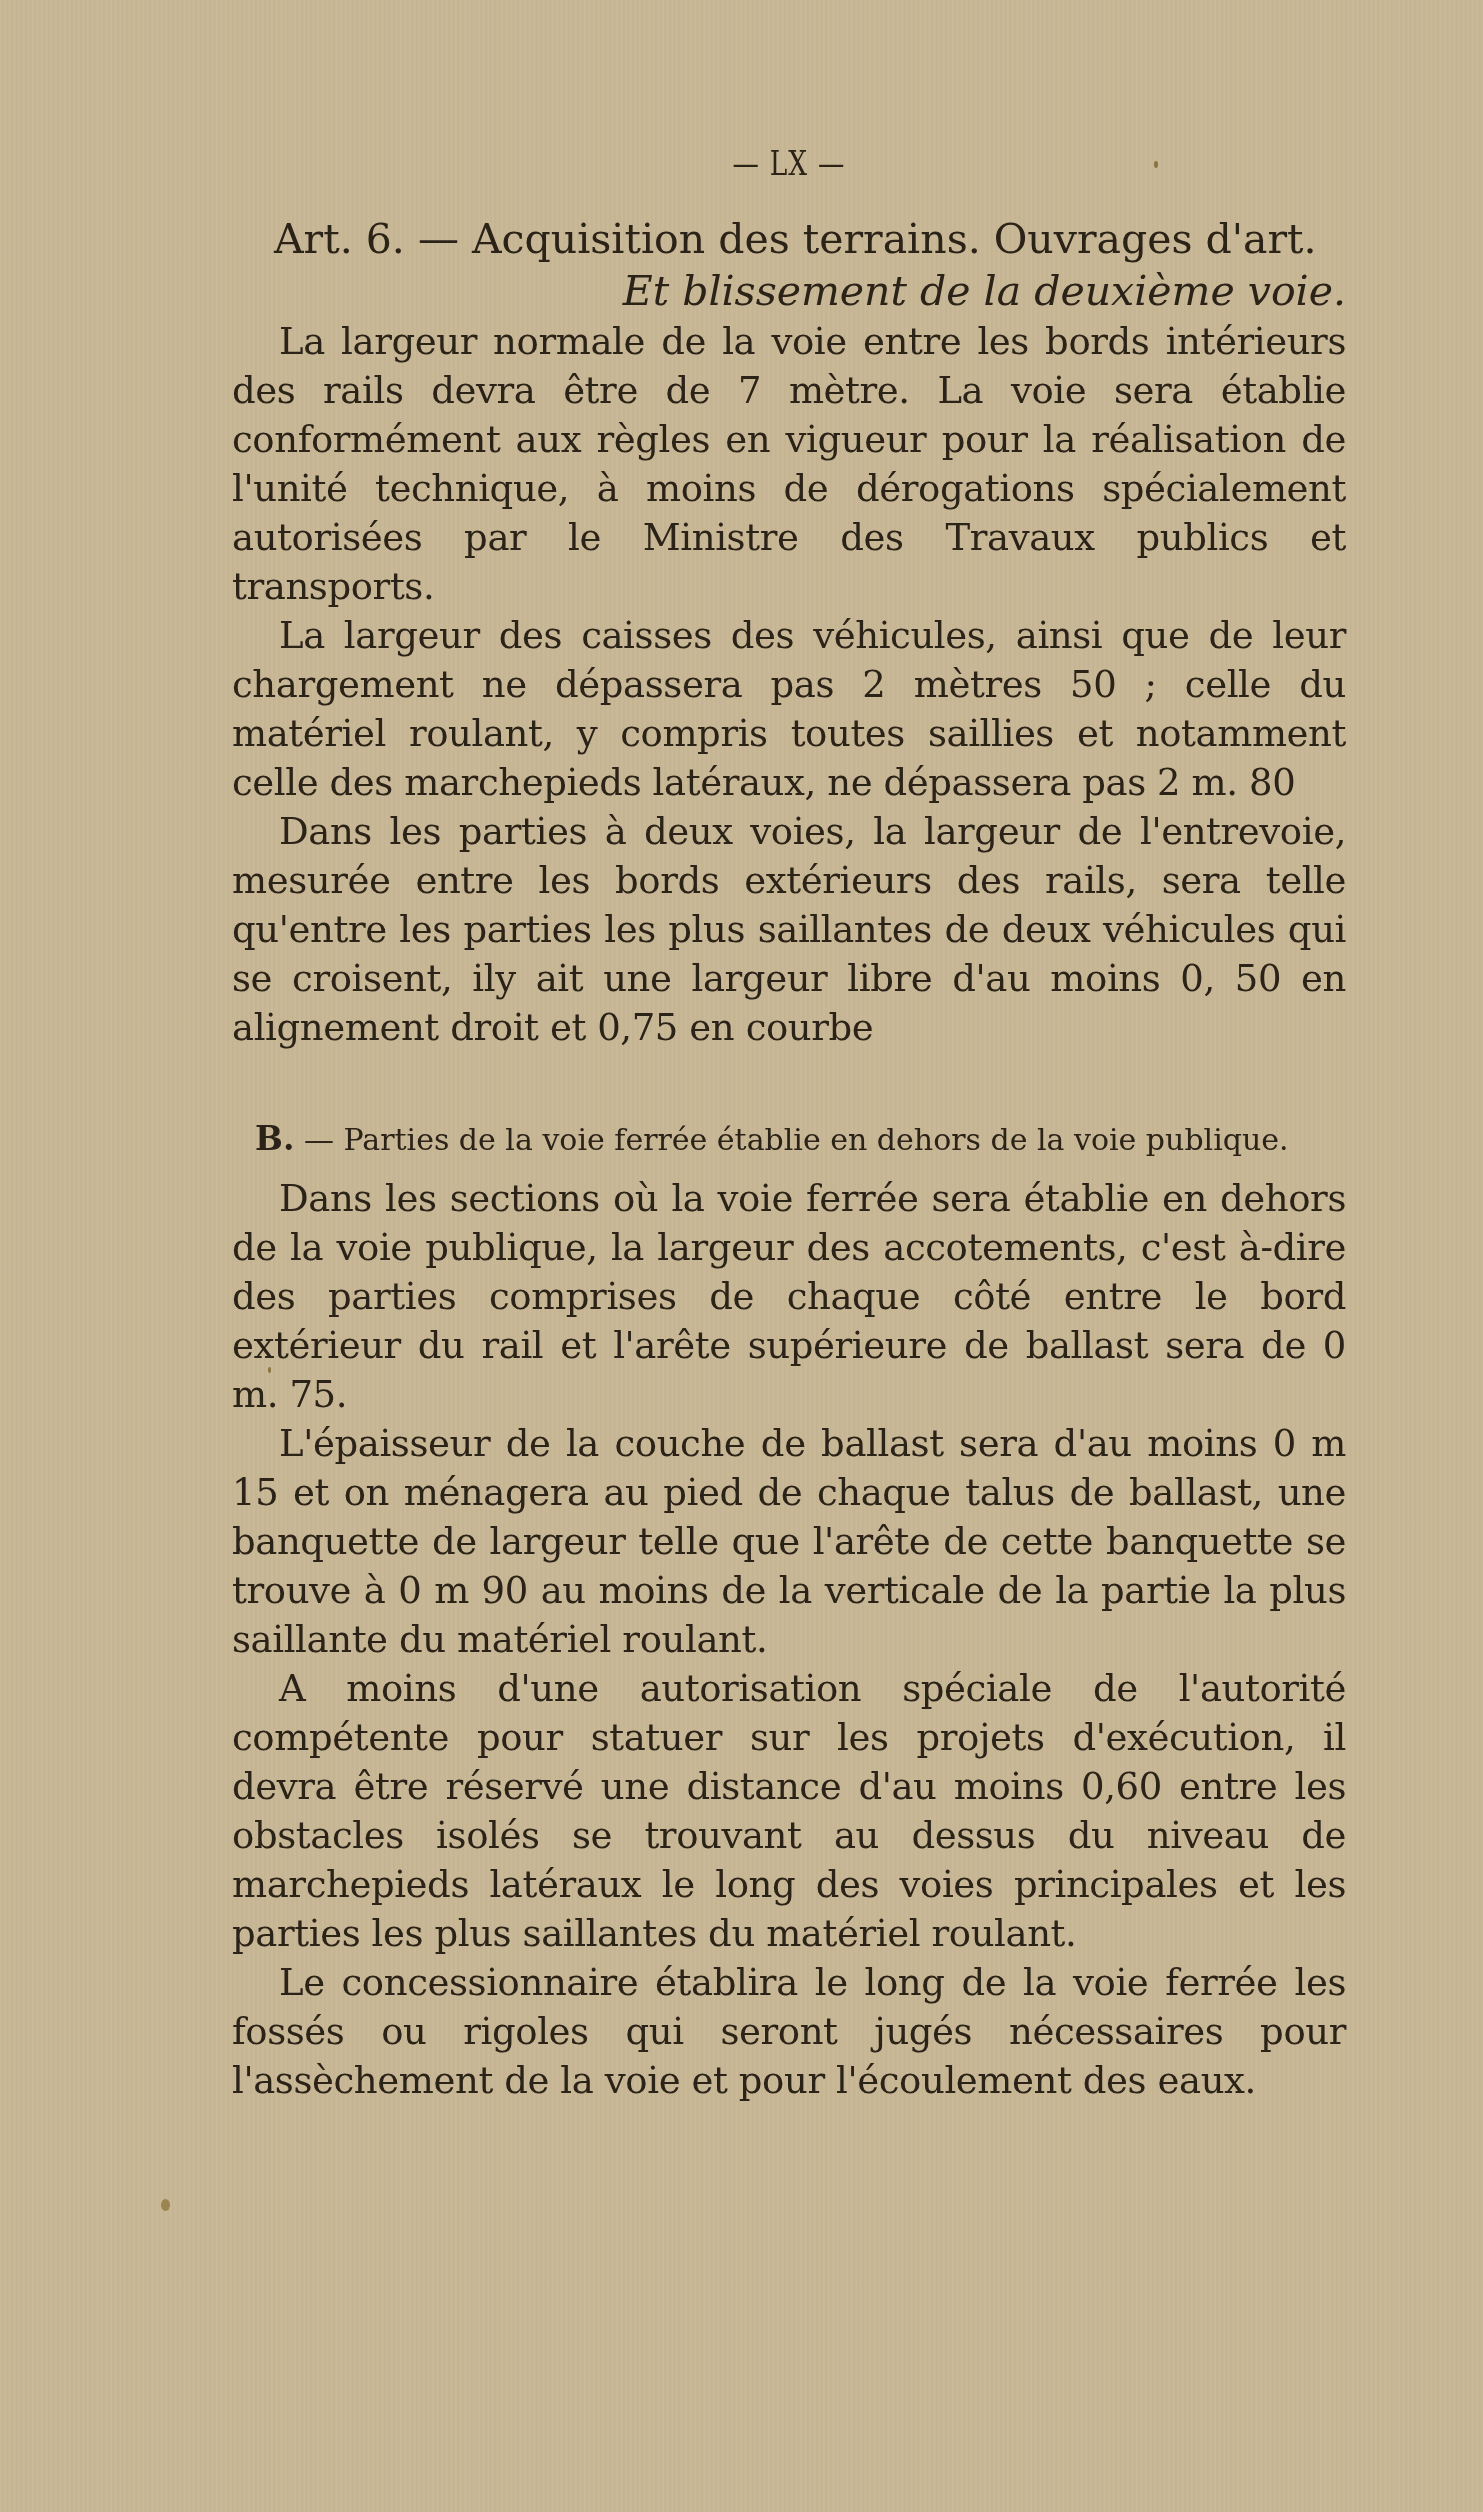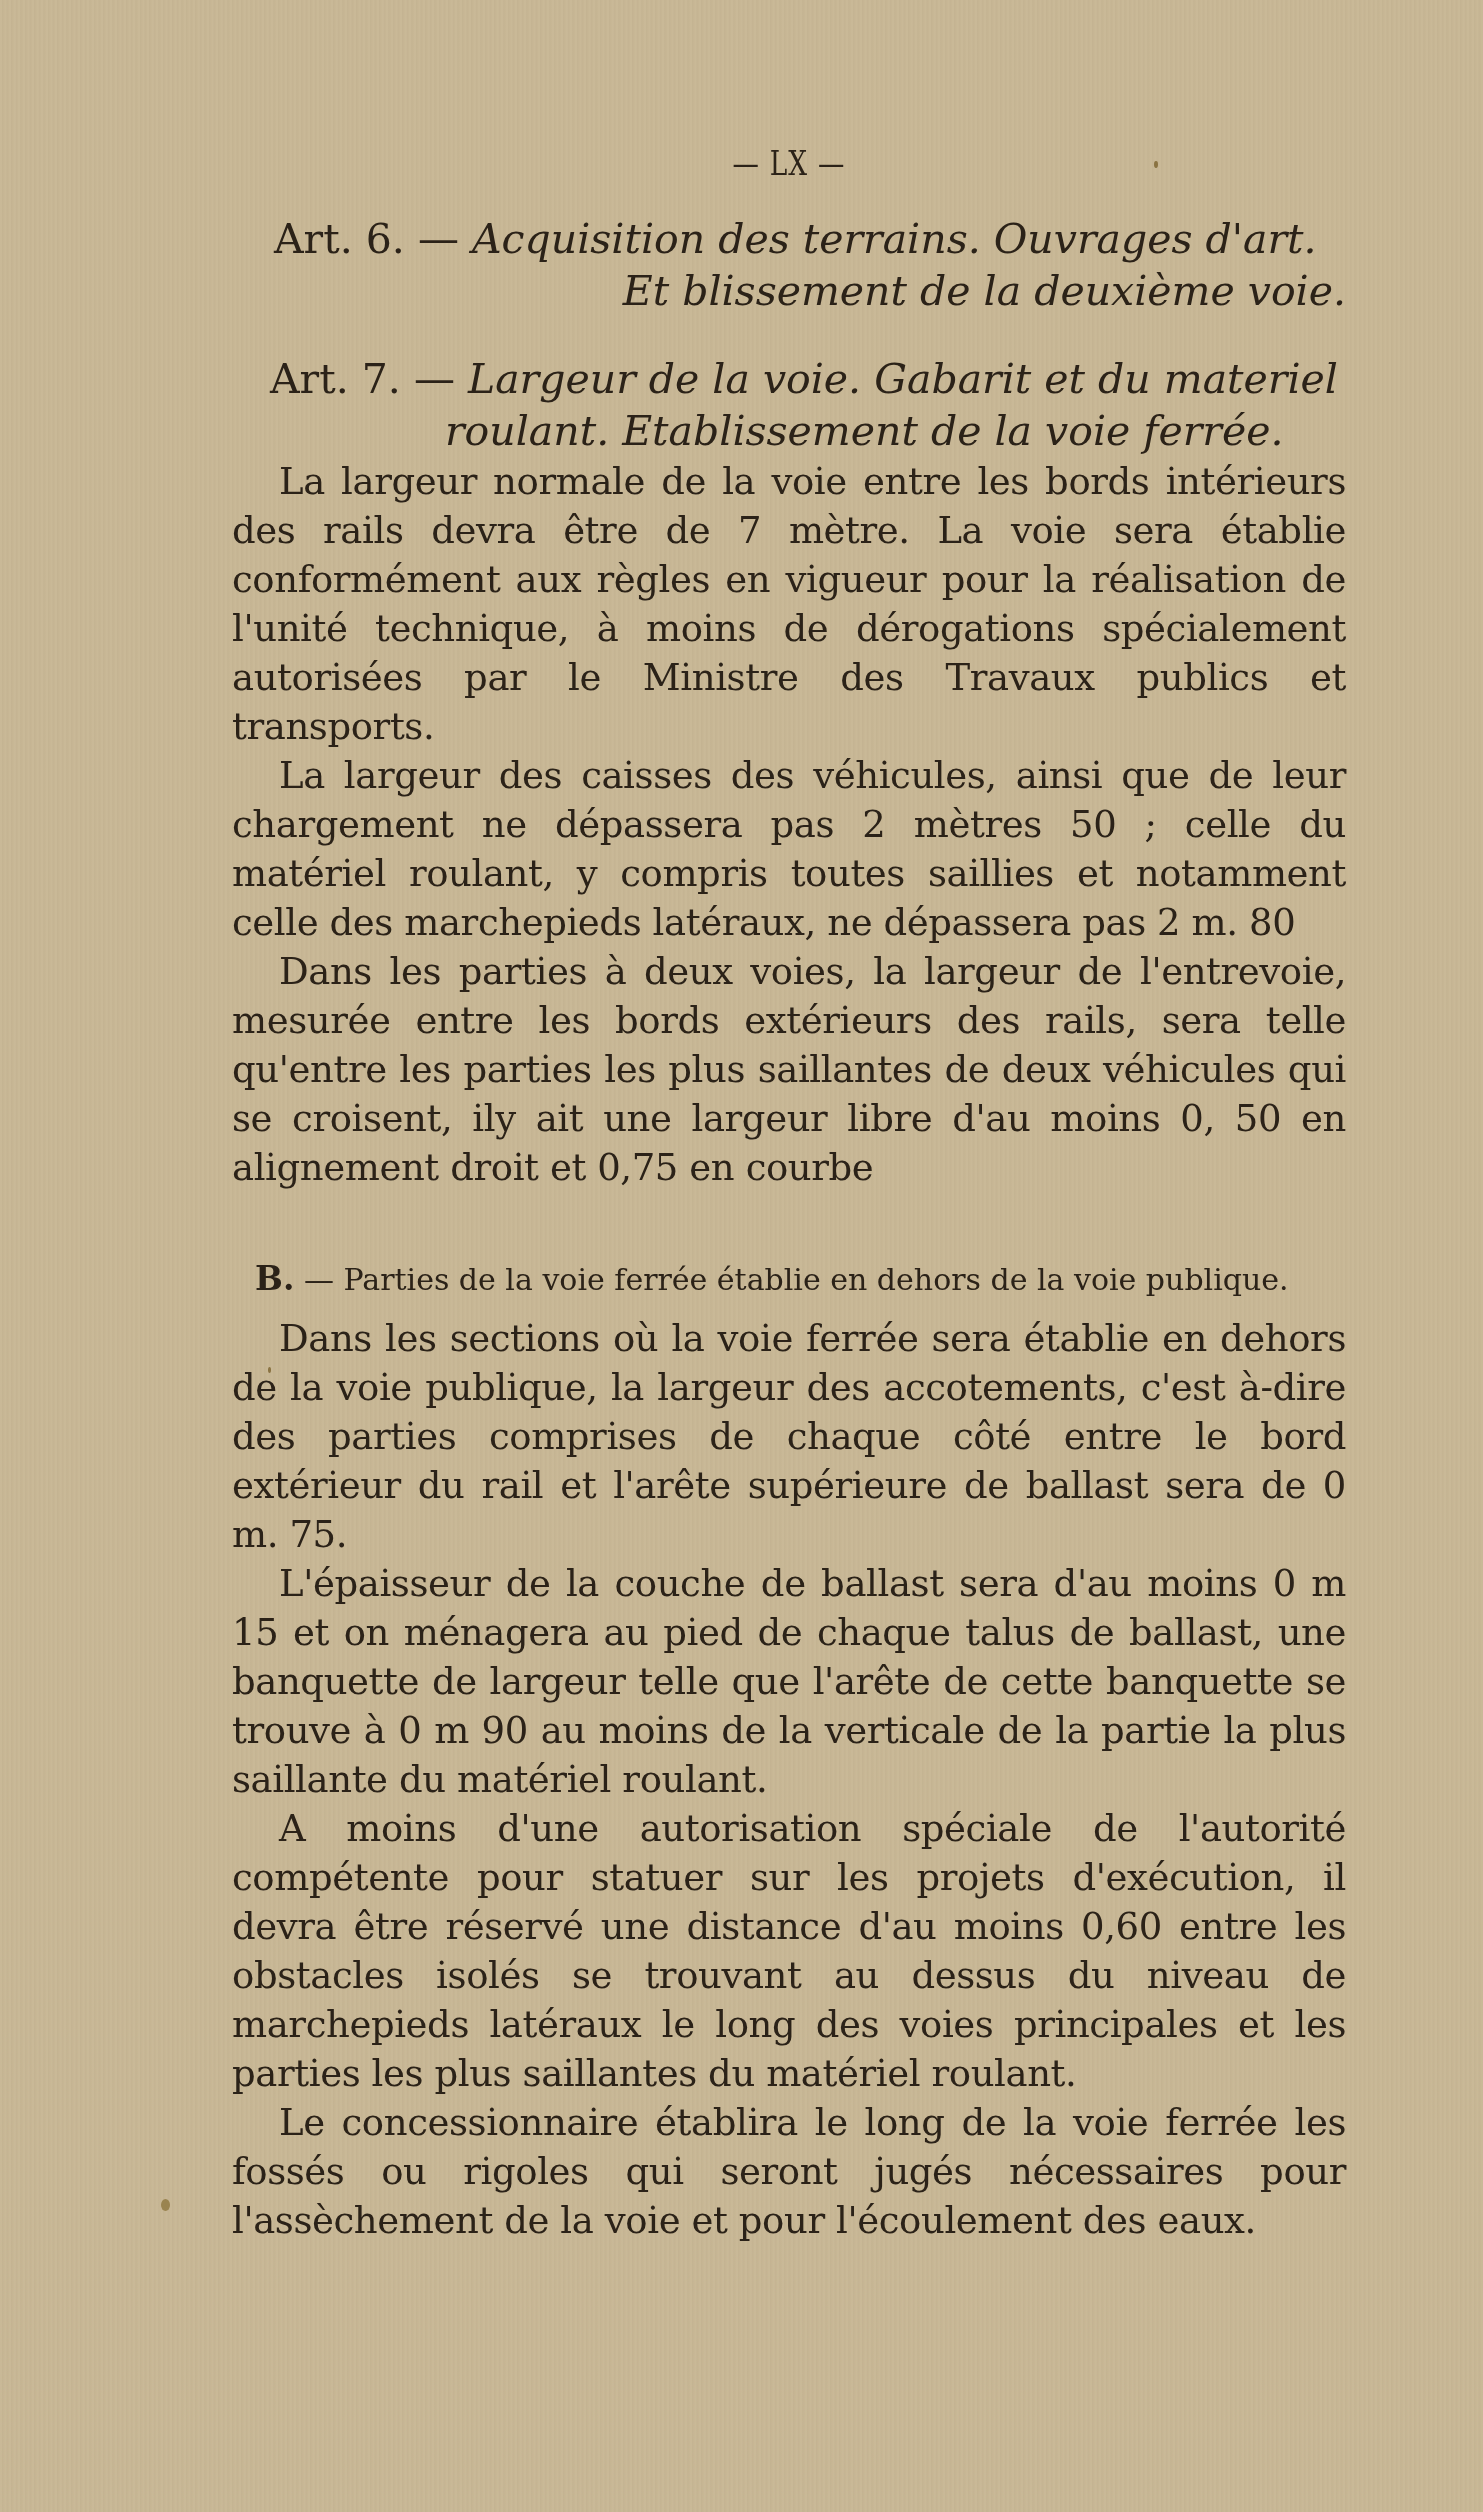--- a/index.html
+++ b/index.html
@@ -34,21 +34,20 @@
     .article-heading {
       font-size: 41px;
       line-height: 52px;
       margin: 0;
     }
     .article-heading .art-num {
       font-weight: normal;
       margin-top: 16px;
     }
     .article-heading .art-title {
-      font-style: italic;
     }
     .article-heading .line2 {
       display: block;
       text-align: right;
       font-style: italic;
       padding-left: 46px;
     }
     .art6 {
       padding-left: 42px;
     }
@@ -100,25 +99,20 @@
 <div class="page">
 
   <div class="folio">— LX —</div>
 
   <div class="article-heading art6">
     <span class="art-num">Art. 6. —</span>
     <span class="art-title">Acquisition des terrains. Ouvrages d'art.</span>
     <span class="line2">Et blissement de la deuxième voie.</span>
   </div>
 
-  <div class="article-heading art7">
-    <span class="art-num">Art. 7. —</span>
-    <span class="art-title">Largeur de la voie. Gabarit et du materiel</span>
-    <span class="line2">roulant. Etablissement de la voie ferrée.</span>
-  </div>
 
   <p class="para">La largeur normale de la voie entre les bords intérieurs des rails devra être de 7 mètre. La voie sera établie conformément aux règles en vigueur pour la réalisation de l'unité technique, à moins de dérogations spécialement autorisées par le Ministre des Travaux publics et transports.</p>
   <p class="para">La largeur des caisses des véhicules, ainsi que de leur chargement ne dépassera pas 2 mètres 50 ; celle du matériel roulant, y compris toutes saillies et notamment celle des marchepieds latéraux, ne dépassera pas 2 m. 80</p>
   <p class="para">Dans les parties à deux voies, la largeur de l'entrevoie, mesurée entre les bords extérieurs des rails, sera telle qu'entre les parties les plus saillantes de deux véhicules qui se croisent, ily ait une largeur libre d'au moins 0, 50 en alignement droit et 0,75 en courbe</p>
 
   <div class="section-heading section-b">
     <span class="letter">B.</span>
     <span>— Parties de la voie ferrée établie en dehors de la voie publique.</span>
   </div>
   <p class="para first-b">Dans les sections où la voie ferrée sera établie en dehors de la voie publique, la largeur des accotements, c'est à-dire des parties comprises de chaque côté entre le bord extérieur du rail et l'arête supérieure de ballast sera de 0 m. 75.</p>

